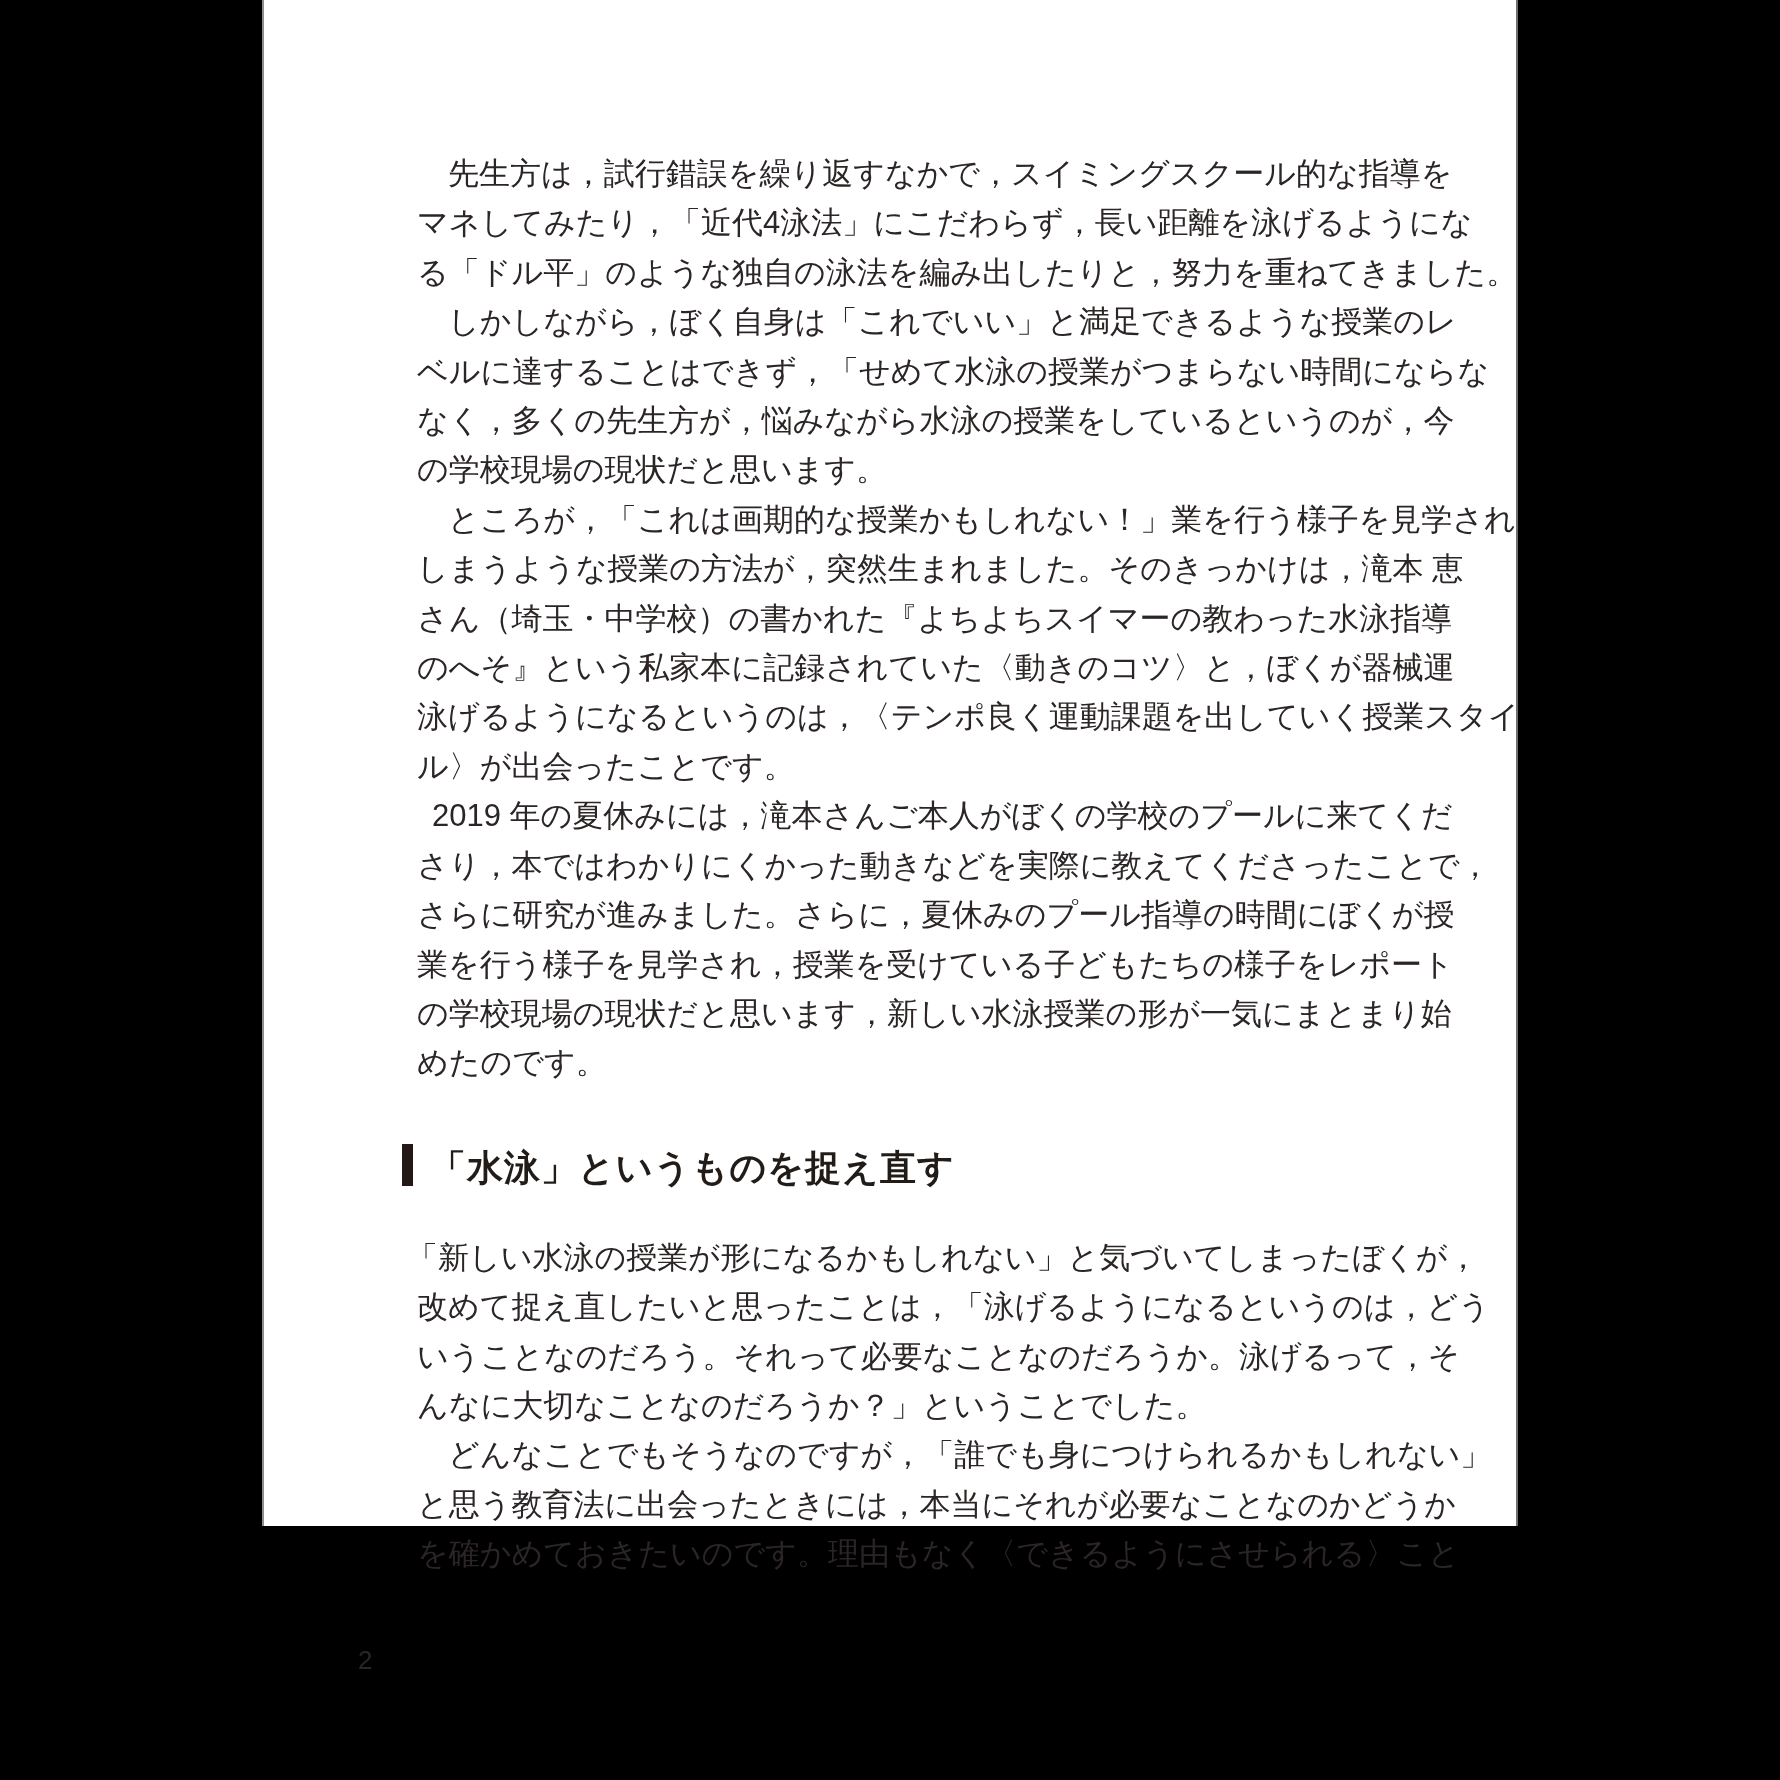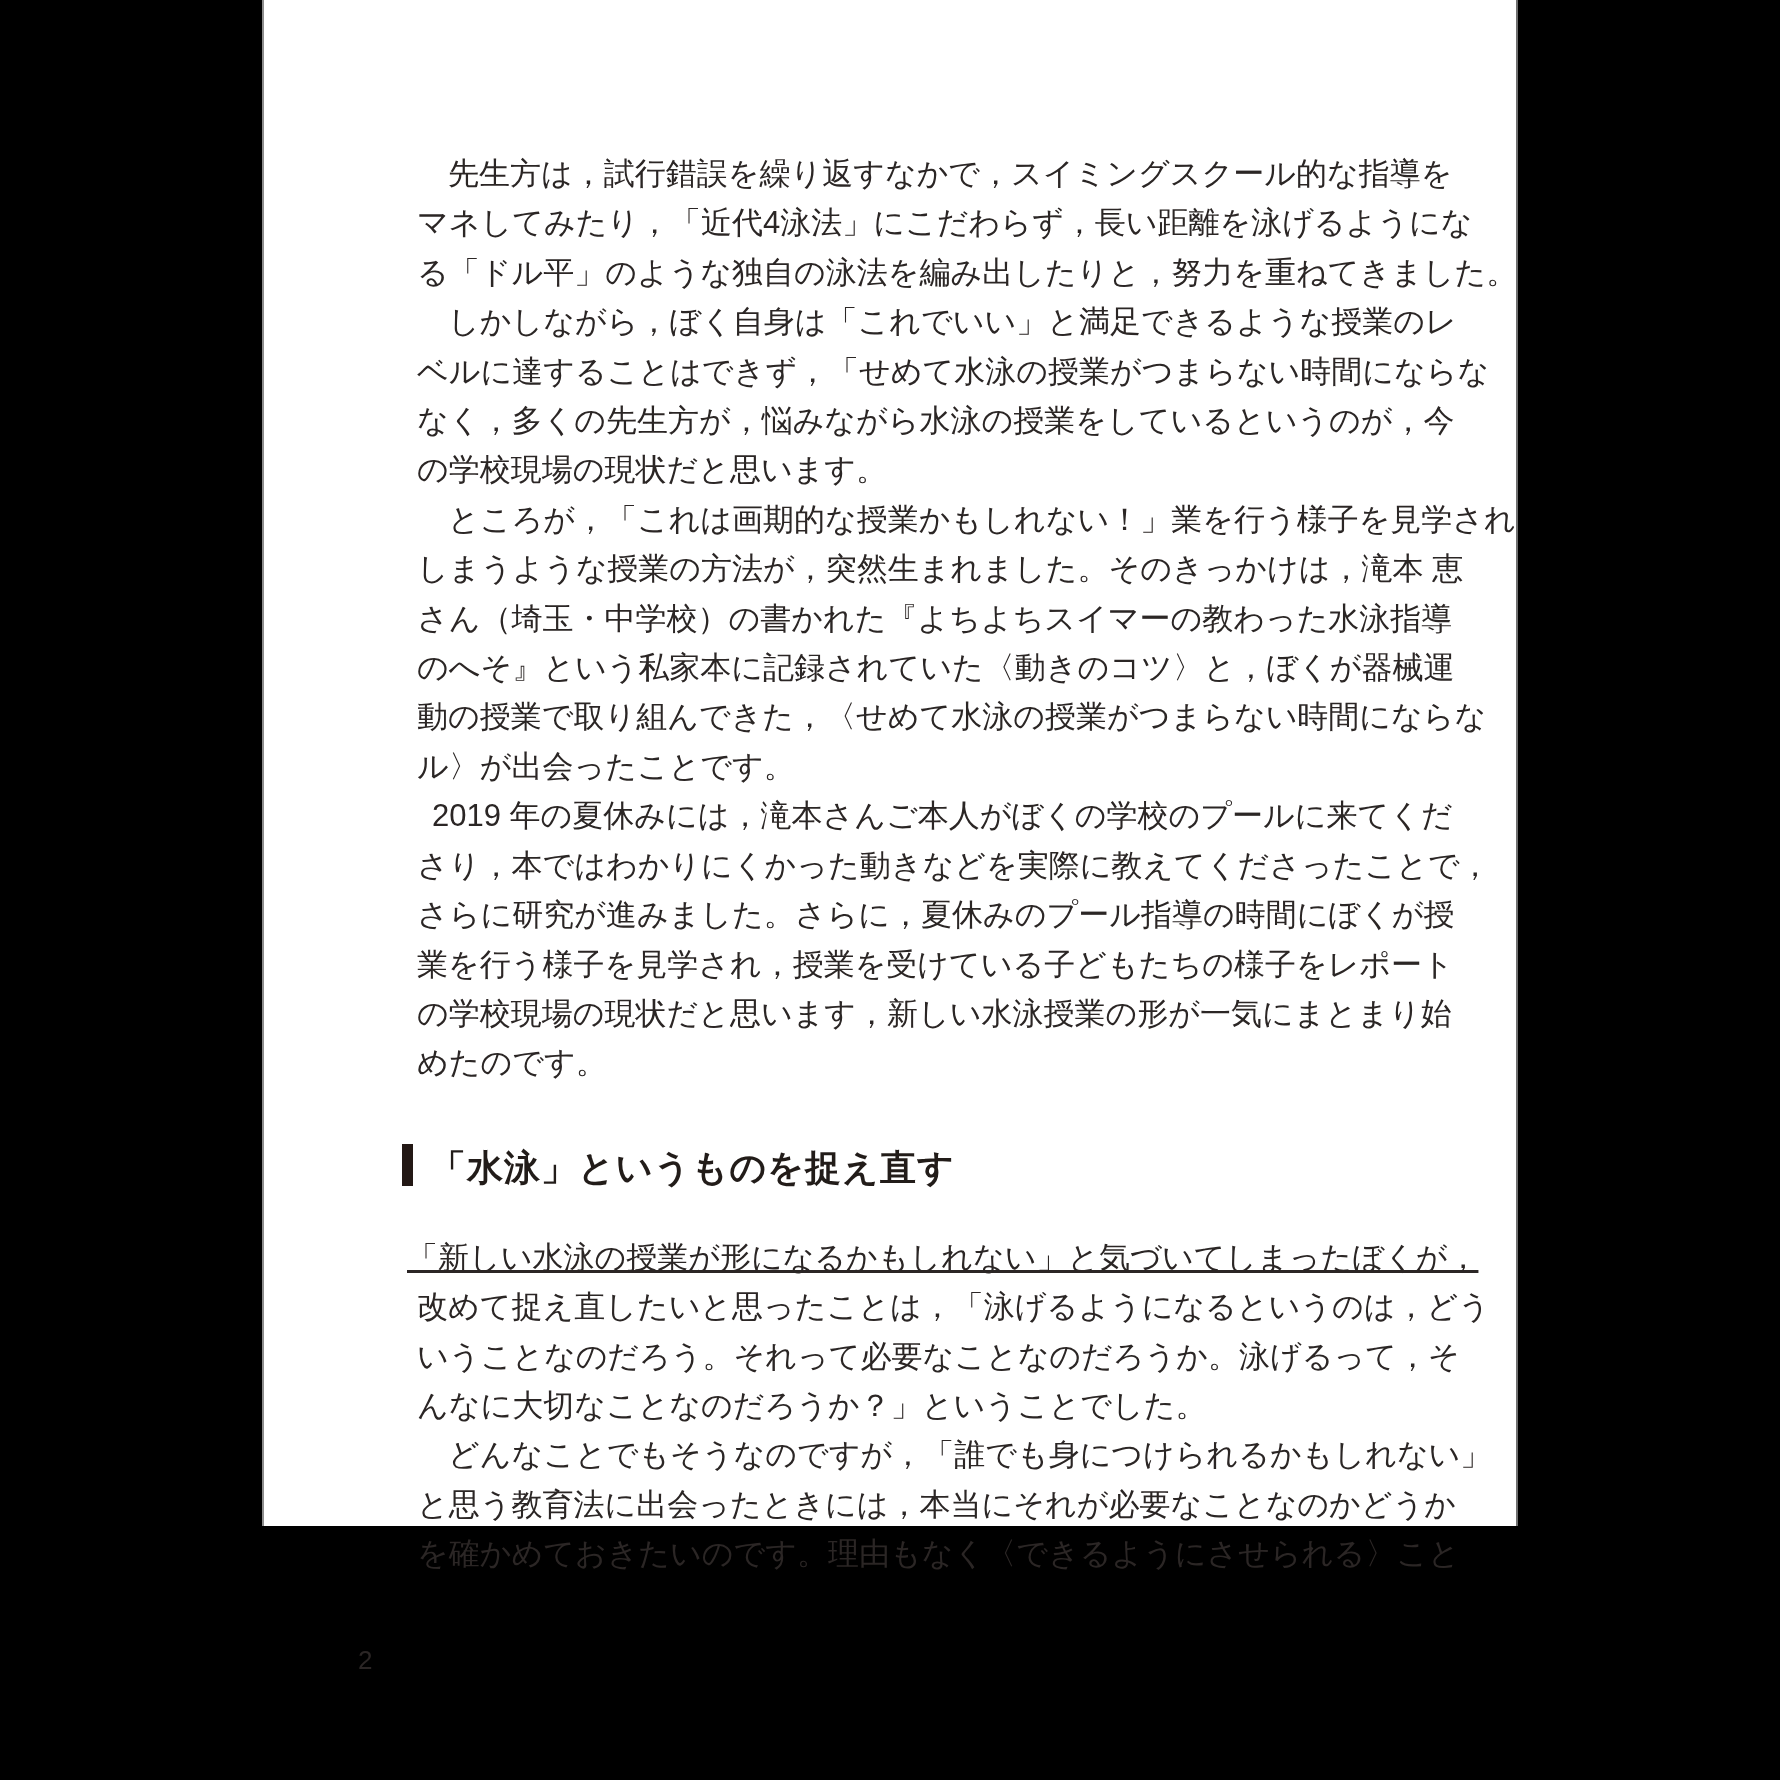--- a/index.html
+++ b/index.html
@@ -32,21 +32,21 @@
   .paragraph { margin: 0; padding: 0; }
   .line {
     font-size: 31px;
     line-height: 49.4px;
     letter-spacing: 0px;
     color: #2b2625;
     white-space: nowrap;
   }
   .indent-full .line:first-child { text-indent: 31px; }
   .indent-half .line:first-child { text-indent: 15px; }
-  .indent-hang .line:first-child { text-indent: -10px; text-decoration: underline; }
+  .indent-hang .line:first-child { text-indent: -10px; }
   .heading-row {
     display: flex;
     align-items: flex-start;
     height: 49px;
     margin: 56px 0 40px -15px;
   }
   .heading-marker {
     width: 11px; height: 42px;
     background: #231815;
     flex: 0 0 auto;
@@ -84,21 +84,21 @@
         <div class="line">しかしながら，ぼく自身は「これでいい」と満足できるような授業のレ</div>
         <div class="line">ベルに達することはできず，「せめて水泳の授業がつまらない時間にならな</div>
         <div class="line">なく，多くの先生方が，悩みながら水泳の授業をしているというのが，今</div>
         <div class="line">の学校現場の現状だと思います。</div>
       </div>
       <div class="paragraph indent-full">
         <div class="line">ところが，「これは画期的な授業かもしれない！」業を行う様子を見学され</div>
         <div class="line">しまうような授業の方法が，突然生まれました。そのきっかけは，滝本 恵</div>
         <div class="line">さん（埼玉・中学校）の書かれた『よちよちスイマーの教わった水泳指導</div>
         <div class="line">のへそ』という私家本に記録されていた〈動きのコツ〉と，ぼくが器械運</div>
-        <div class="line">動の授業で取り組んできた，〈せめて水泳の授業がつまらない時間にならな</div>
+        <div class="line">泳げるようになるというのは，〈テンポ良く運動課題を出していく授業スタイ</div>
         <div class="line">ル〉が出会ったことです。</div>
       </div>
       <div class="paragraph indent-half">
         <div class="line">2019 年の夏休みには，滝本さんご本人がぼくの学校のプールに来てくだ</div>
         <div class="line">さり，本ではわかりにくかった動きなどを実際に教えてくださったことで，</div>
         <div class="line">さらに研究が進みました。さらに，夏休みのプール指導の時間にぼくが授</div>
         <div class="line">業を行う様子を見学され，授業を受けている子どもたちの様子をレポート</div>
         <div class="line">の学校現場の現状だと思います，新しい水泳授業の形が一気にまとまり始</div>
         <div class="line">めたのです。</div>
       </div>

